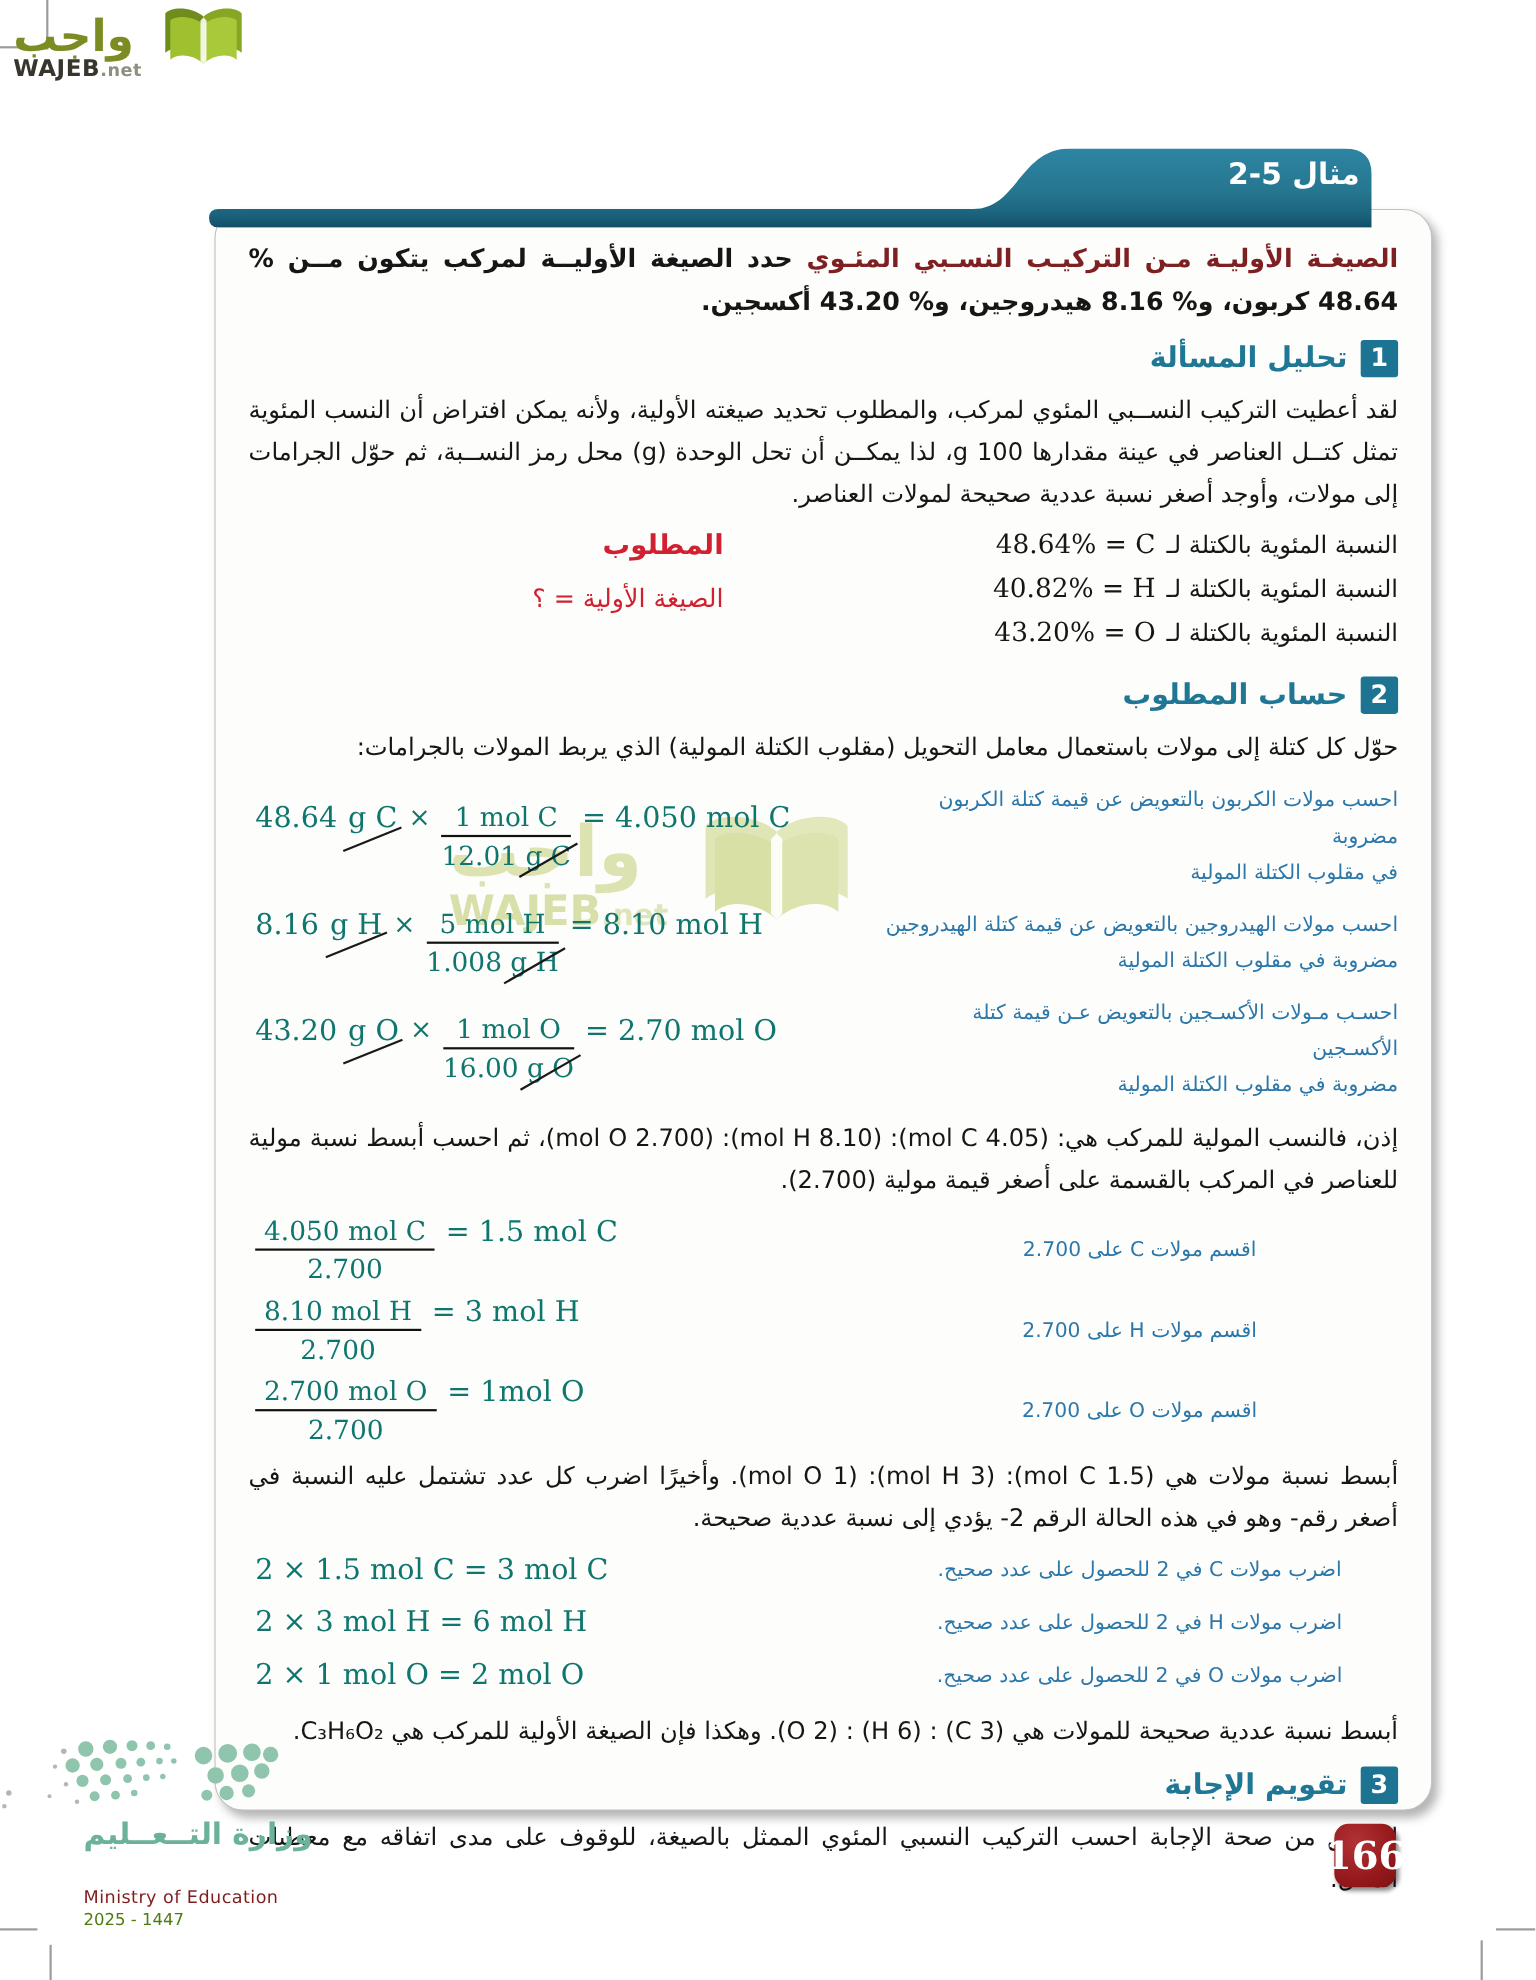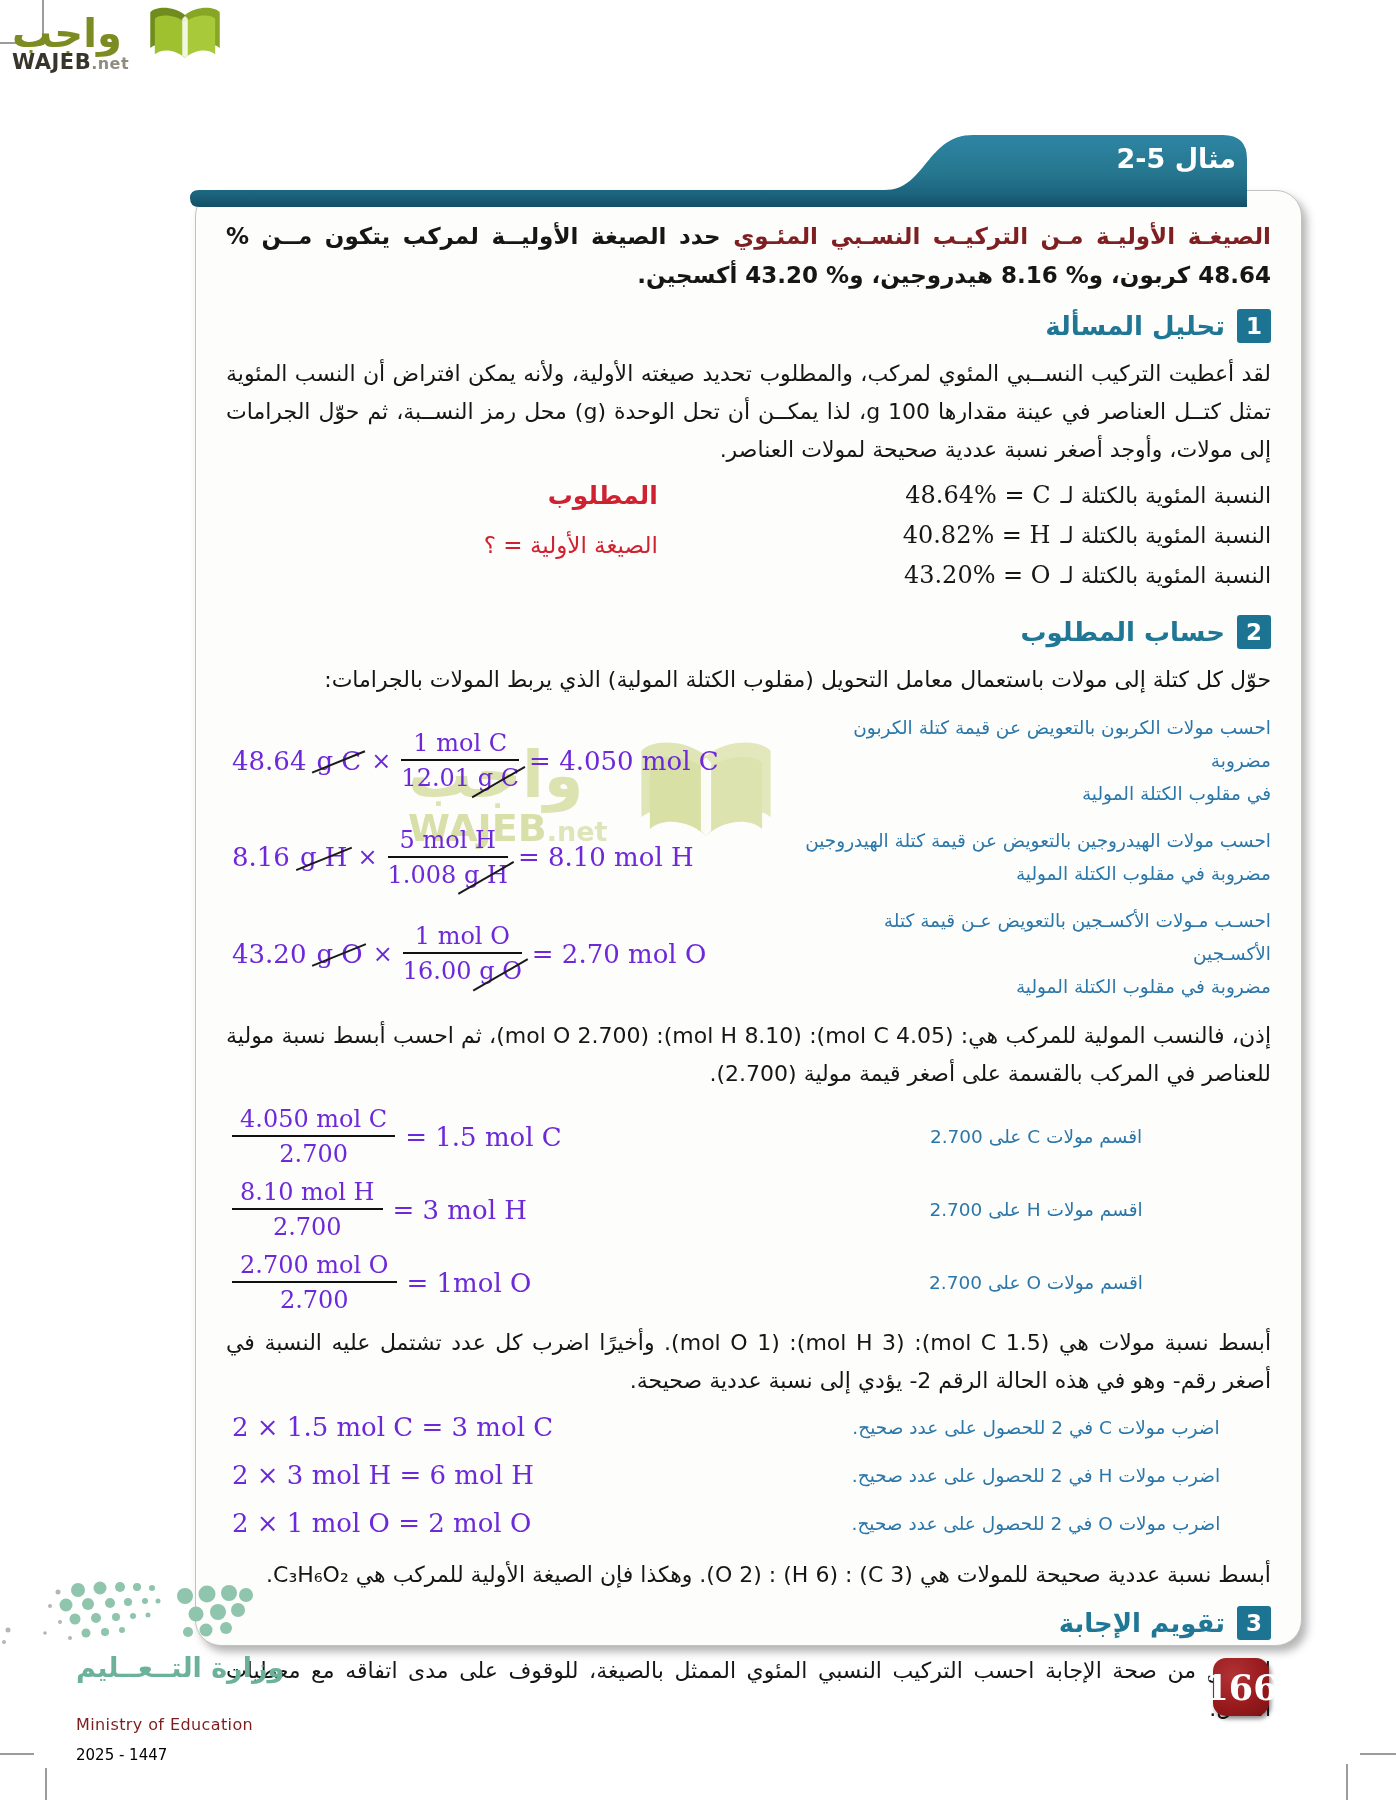--- a/index.html
+++ b/index.html
@@ -59,22 +59,22 @@
   .required-value { color:#cf2130; font-size:23px; }
   .given-line { display:flex; direction:rtl; align-items:baseline; gap:10px; margin-bottom:12px; }
   .g-label { font-size:22px; }
   .g-value { font-family:"DejaVu Serif", serif; font-size:24px; direction:ltr; unicode-bidi:isolate; }
   .conv-row, .div-row, .mult-row {
     display:flex; direction:ltr; align-items:center; justify-content:space-between;
   }
   .conv-row { margin:6px 0 14px 0; }
   .div-row  { margin:2px 0 10px 0; }
   .mult-row { margin:4px 0 18px 0; }
-  .equation { direction:ltr; font-family:"DejaVu Serif", serif; font-size:26px; color:#6d28d9;
-              display:flex; align-items:center; gap:10px; margin-left:6px; }
+  .equation { direction:ltr; font-family:"DejaVu Serif", serif; font-size:26px; color:#0f766e;
+              display:flex; gap:10px; margin-left:6px; }
   .frac { display:inline-block; text-align:center; font-size:24px; vertical-align:middle; }
   .fnum { display:block; border-bottom:2px solid #111; padding:0 8px 2px 8px; }
   .fden { display:block; padding-top:3px; }
   .cancel { position:relative; display:inline-block; }
   .cancel::after {
     content:""; position:absolute; left:-6px; right:-6px; top:52%;
     border-top:2.4px solid #1a1a1a; transform:rotate(-22deg);
   }
   .cancel.deep::after { left:-10px; right:-10px; transform:rotate(-30deg); top:60%; }
   .op { font-size:24px; }
@@ -89,21 +89,21 @@
   .watermark { position:absolute; left:408px; top:712px; width:520px; height:170px; z-index:1; display:flex; align-items:center; gap:14px; pointer-events:none; }
   .wm-text { text-align:left; }
   .wm-ar { font-size:64px; font-weight:bold; color:#dde3b0; line-height:62px; }
   .wm-en { font-size:38px; font-weight:bold; color:#d8dfa8; }
   .wm-en .tld { font-size:27px; color:#dfe5ba; }
 
   
   .ministry { position:absolute; left:76px; top:1652px; z-index:2; }
   .ministry-ar { color:#6cb29a; font-size:27px; font-weight:bold; margin-bottom:4px; }
   .ministry-en { color:#7f1d1d; font-size:16px; letter-spacing:.4px;margin-top:32px; }
-  .ministry-years { color:#000000; font-size:15px; margin-top:12px; }
+  .ministry-years { color:#4d7c0f; font-size:15px; margin-top:2px; }
   .dots-svg { position:absolute; left:0; top:1576px; z-index:2; }
 
   .page-badge {
     position:absolute; left:1213px; top:1658px; width:56px; height:58px; z-index:2;
     background:radial-gradient(circle at 35% 30%, #b23336 0%, #96191c 60%, #7c1214 100%);
     border-radius:13px; box-shadow:2px 3px 4px rgba(0,0,0,.45);
     display:flex; align-items:center; justify-content:center;
     color:#fff; font-family:"DejaVu Serif", serif; font-size:35px; font-weight:bold;
   }
 </style>

